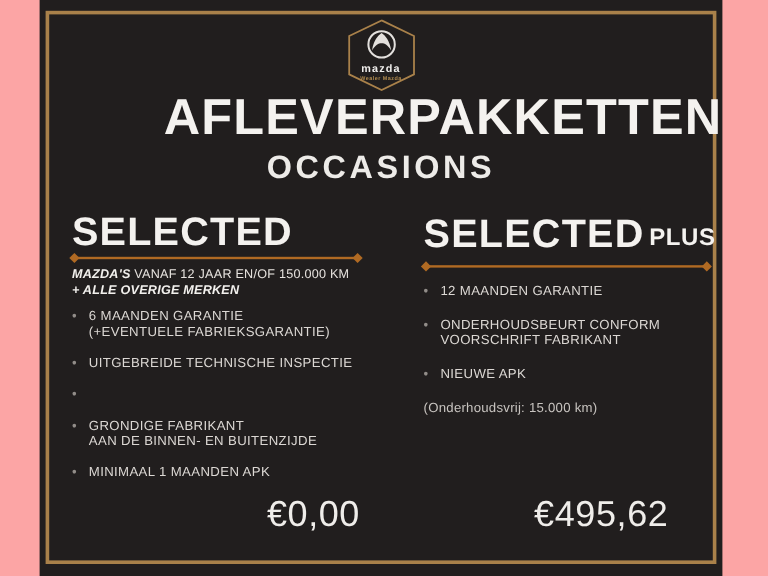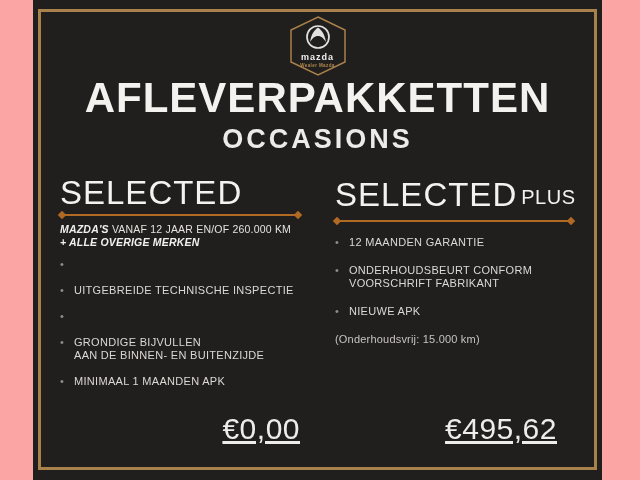--- a/index.html
+++ b/index.html
@@ -11,29 +11,29 @@
 
   
   .badge{position:absolute;left:50%;top:16px;transform:translateX(-50%);
          width:58px;height:60px;text-align:center;}
   .badge svg{position:absolute;left:0;top:0;}
   .badge .wordmark{position:absolute;left:0;top:36px;width:58px;
          font-size:9px;font-weight:bold;letter-spacing:1px;color:#efedeb;}
   .badge .dealer{position:absolute;left:0;top:47px;width:58px;
          font-size:4.5px;font-weight:bold;letter-spacing:.4px;color:#b08a4e;}
 
-  .title{position:absolute;left:0;top:74px;width:100%;text-align:center;
+  .title{position:absolute;left:0;top:74px;width:100%;text-align:right;
          font-size:42px;font-weight:bold;letter-spacing:1px;color:#f4f2ef;}
   .subtitle{position:absolute;left:0;top:124px;width:100%;text-align:center;
          font-size:27px;font-weight:bold;letter-spacing:3px;color:#edebe8;}
 
   .col{position:absolute;width:240px;color:#dcd8d4;}
   .col-left{left:27px;top:176px;}
-  .col-right{left:302px;top:178px;width:244px;}
-  .col-title{font-size:33px;line-height:34px;font-weight:normal;letter-spacing:1px;color:#f4f2ef;white-space:nowrap;}
+  .col-right{left:320px;top:178px;width:244px;}
+  .col-title{font-size:33px;line-height:34px;font-weight:bold;letter-spacing:1px;color:#f4f2ef;white-space:nowrap;}
   .col-title .suffix{font-size:20px;letter-spacing:.5px;margin-left:4px;position:relative;top:-2px;}
   .divider{position:relative;height:2px;background:#b06a23;margin-top:4px;}
   .divider::before,.divider::after{content:"";position:absolute;top:-2px;width:6px;height:6px;
          background:#b06a23;transform:rotate(45deg);}
   .divider::before{left:-1px;}
   .divider::after{right:-1px;}
   .col-left .divider{width:240px;}
   .col-right .divider{width:238px;}
 
   .intro{margin-top:7px;font-size:10.5px;line-height:12.5px;letter-spacing:.2px;color:#e6e2de;}
@@ -41,21 +41,21 @@
 
   .feature-list{margin-top:10px;}
   .col-right .feature-list{margin-top:14px;}
   .item{display:flex;margin-bottom:13px;}
   .col-right .item{margin-bottom:15px;}
   .bullet{width:14px;flex:0 0 14px;color:#928d89;font-size:11px;line-height:13px;}
   .item-text{font-size:11px;line-height:13px;letter-spacing:.3px;color:#dcd8d4;}
   .footnote{margin-top:6px;font-size:11px;letter-spacing:.2px;color:#c7c3bf;}
 
   .price{position:absolute;text-align:right;font-size:30px;font-weight:normal;
-         color:#efedea;letter-spacing:.5px;text-decoration:underline;}
+         color:#efedea;letter-spacing:.5px;}
   .price-left{left:27px;top:412px;width:240px;}
   .price-right{left:302px;top:412px;width:222px;}
 </style>
 </head>
 <body>
 
 <div class="page">
   <div class="panel">
     <div class="frame"></div>
 
@@ -70,39 +70,42 @@
     </div>
 
     <div class="title">AFLEVERPAKKETTEN</div>
     <div class="subtitle">OCCASIONS</div>
 
     <div class="col col-left">
       <div class="col-title">
         <span>SELECTED</span></div>
       <div class="divider"></div>
       <div class="intro">
-        <b>MAZDA'S</b><span> VANAF 12 JAAR EN/OF 260.000 KM</span><br>
+        <b>MAZDA'S</b><span> VANAF 12 JAAR EN/OF 150.000 KM</span><br>
         <b>+ ALLE OVERIGE MERKEN</b>
       </div>
       <div class="feature-list">
         <div class="item">
           <span class="bullet">•</span>
+          <span class="item-text">
+            <span>6 MAANDEN GARANTIE</span><br>
+            <span>(+EVENTUELE FABRIEKSGARANTIE)</span></span>
         </div>
         <div class="item">
           <span class="bullet">•</span>
           <span class="item-text">
             <span>UITGEBREIDE TECHNISCHE INSPECTIE</span></span>
         </div>
         <div class="item">
           <span class="bullet">•</span>
         </div>
         <div class="item">
           <span class="bullet">•</span>
           <span class="item-text">
-            <span>GRONDIGE BIJVULLEN</span><br>
+            <span>GRONDIGE FABRIKANT</span><br>
             <span>AAN DE BINNEN- EN BUITENZIJDE</span></span>
         </div>
         <div class="item">
           <span class="bullet">•</span>
           <span class="item-text">
             <span>MINIMAAL 1 MAANDEN APK</span></span>
         </div>
       </div>
     </div>
 

